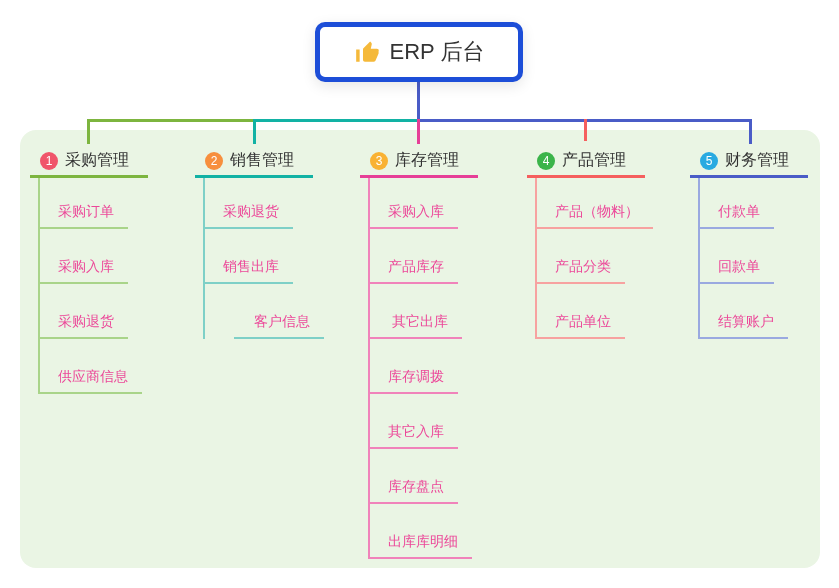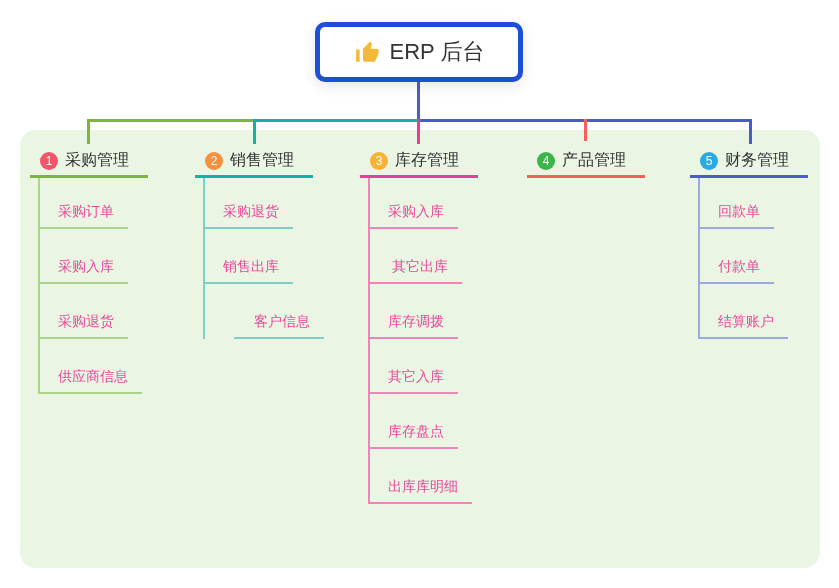--- a/index.html
+++ b/index.html
@@ -160,20 +160,23 @@
   <div class="branch" style="left:360px;">
     <div class="branch-header" style="border-bottom-color: rgb(230, 63, 151);">
       <span class="badge" style="background-color: rgb(249, 178, 51);">3</span>
       <span class="branch-label">库存管理</span>
     </div>
     <div class="children" style="border-left-color: rgb(240, 131, 186);">
       <div class="child">
         <span class="child-label" style="border-bottom-color: rgb(240, 131, 186);">采购入库</span>
       </div>
       <div class="child">
+        <span class="child-label" style="border-bottom-color: rgb(240, 131, 186);">产品库存</span>
+      </div>
+      <div class="child">
         <span class="child-label" style="border-bottom-color: rgb(240, 131, 186); padding-left: 24px;">其它出库</span>
       </div>
       <div class="child">
         <span class="child-label" style="border-bottom-color: rgb(240, 131, 186);">库存调拨</span>
       </div>
       <div class="child">
         <span class="child-label" style="border-bottom-color: rgb(240, 131, 186);">其它入库</span>
       </div>
       <div class="child">
         <span class="child-label" style="border-bottom-color: rgb(240, 131, 186);">库存盘点</span>
@@ -182,33 +185,44 @@
         <span class="child-label" style="border-bottom-color: rgb(240, 131, 186);">出库库明细</span>
       </div>
     </div>
   </div>
 
   <div class="branch" style="left:527px;">
     <div class="branch-header" style="border-bottom-color: rgb(245, 95, 94);">
       <span class="badge" style="background-color: rgb(59, 180, 74);">4</span>
       <span class="branch-label">产品管理</span>
     </div>
+    <div class="children" style="border-left-color: rgb(247, 162, 160);">
+      <div class="child">
+        <span class="child-label" style="border-bottom-color: rgb(247, 162, 160);">产品（物料）</span>
+      </div>
+      <div class="child">
+        <span class="child-label" style="border-bottom-color: rgb(247, 162, 160);">产品分类</span>
+      </div>
+      <div class="child">
+        <span class="child-label" style="border-bottom-color: rgb(247, 162, 160);">产品单位</span>
+      </div>
+    </div>
   </div>
 
   <div class="branch" style="left:690px;">
     <div class="branch-header" style="border-bottom-color: rgb(74, 92, 199);">
       <span class="badge" style="background-color: rgb(41, 170, 225);">5</span>
       <span class="branch-label">财务管理</span>
     </div>
     <div class="children" style="border-left-color: rgb(154, 169, 224);">
       <div class="child">
+        <span class="child-label" style="border-bottom-color: rgb(154, 169, 224);">付款单</span>
+      </div>
+      <div class="child">
         <span class="child-label" style="border-bottom-color: rgb(154, 169, 224);">回款单</span>
       </div>
       <div class="child">
-        <span class="child-label" style="border-bottom-color: rgb(154, 169, 224);">付款单</span>
-      </div>
-      <div class="child">
         <span class="child-label" style="border-bottom-color: rgb(154, 169, 224);">结算账户</span>
       </div>
     </div>
   </div>
 
 </div>
 
 </body></html>

